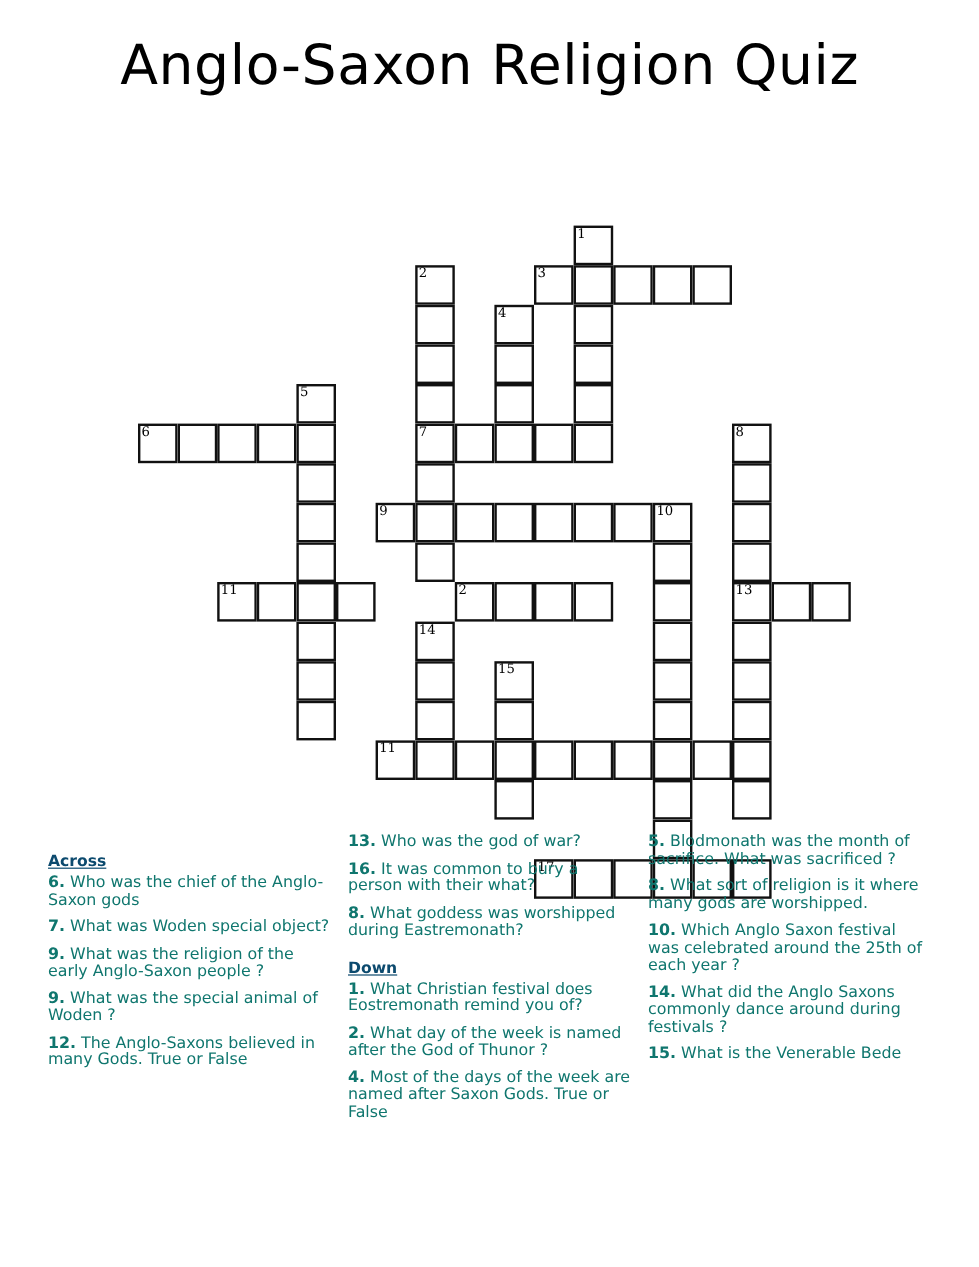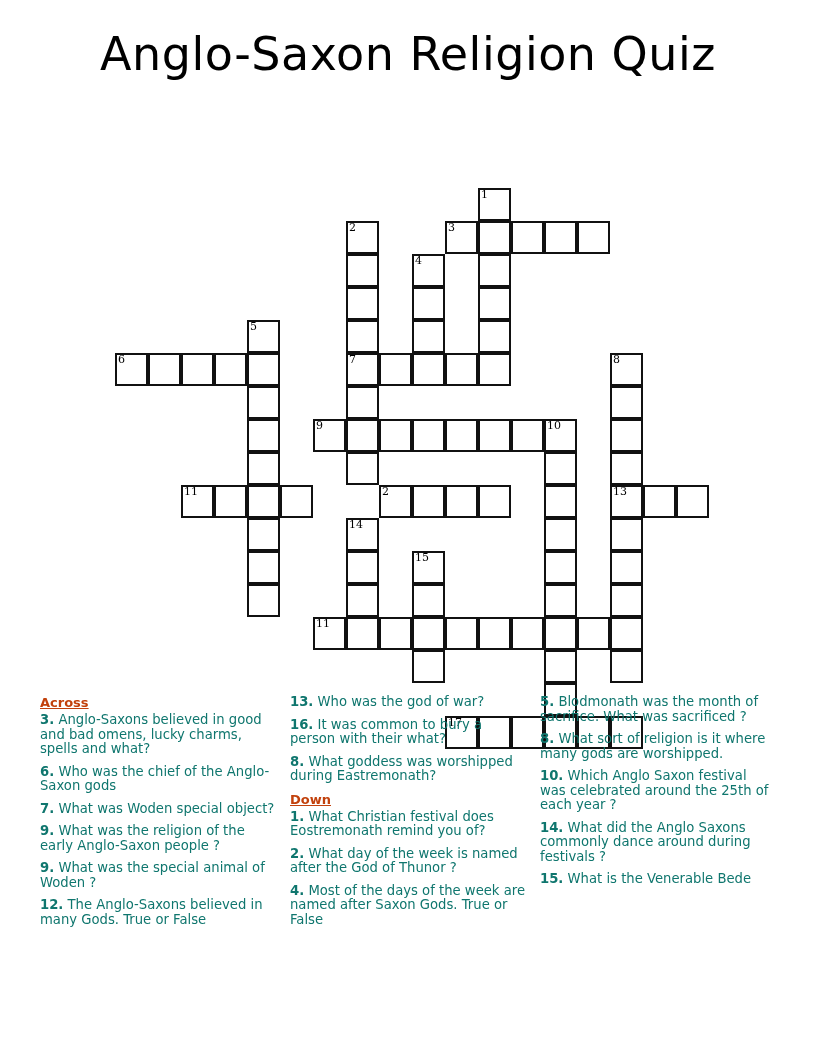--- a/index.html
+++ b/index.html
@@ -48,22 +48,22 @@
     display: flex;
     gap: 14px;
     align-items: flex-start;
   }
   .clue-col { width: 238px; }
   .sect-head {
     font-family: "DejaVu Sans", sans-serif;
     font-size: 13px;
     font-weight: bold;
     text-decoration: underline;
-    margin: 0 0 3px 0;
-    color:#c2410c;
+    margin: 16px 0 3px 0;
+    color:#0c4a6e;
   }
   .clue {
     font-family: "DejaVu Sans", sans-serif;
     font-size: 13.2px;
     line-height: 14.5px;
     margin-bottom: 8px;
     color: #0f766e;
   }
   .clue b { font-weight: bold; }
 </style>
@@ -197,21 +197,20 @@
     <div class="cell" style="left: 247px; top: 506px;"></div>
     <div class="cell" style="left: 412px; top: 572px;"></div>
     <div class="cell" style="left: 610px; top: 572px;"></div>
     <div class="cell" style="left: 544px; top: 605px;"></div>
   </div>
 
 <div id="clues">
   <div class="clue-col">
     <div class="sect-head">Across</div>
     <div id="col1-body">
-        <div class="clue"><b>3.</b> Anglo-Saxons believed in good and bad omens, lucky charms, spells and what?</div>
         <div class="clue"><b>6.</b> Who was the chief of the Anglo-Saxon gods</div>
         <div class="clue"><b>7.</b> What was Woden special object?</div>
         <div class="clue"><b>9.</b> What was the religion of the early Anglo-Saxon people ?</div>
         <div class="clue"><b>9.</b> What was the special animal of Woden ?</div>
         <div class="clue"><b>12.</b> The Anglo-Saxons believed in many Gods. True or False</div>
       </div>
   </div>
   <div class="clue-col">
     <div id="col2-top">
         <div class="clue"><b>13.</b> Who was the god of war?</div>

